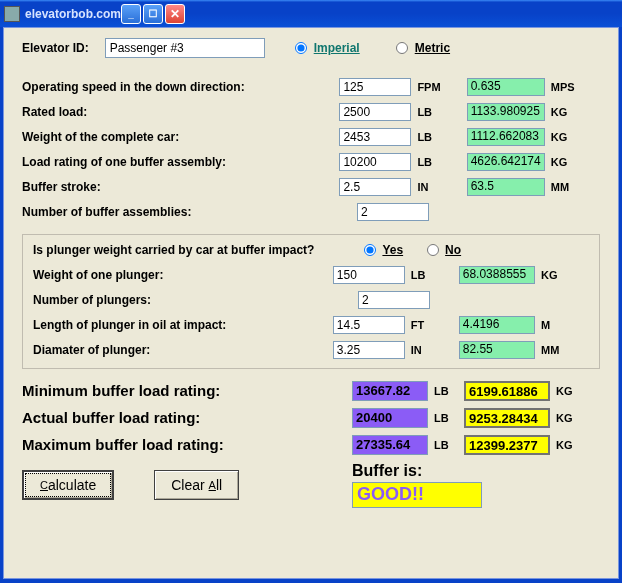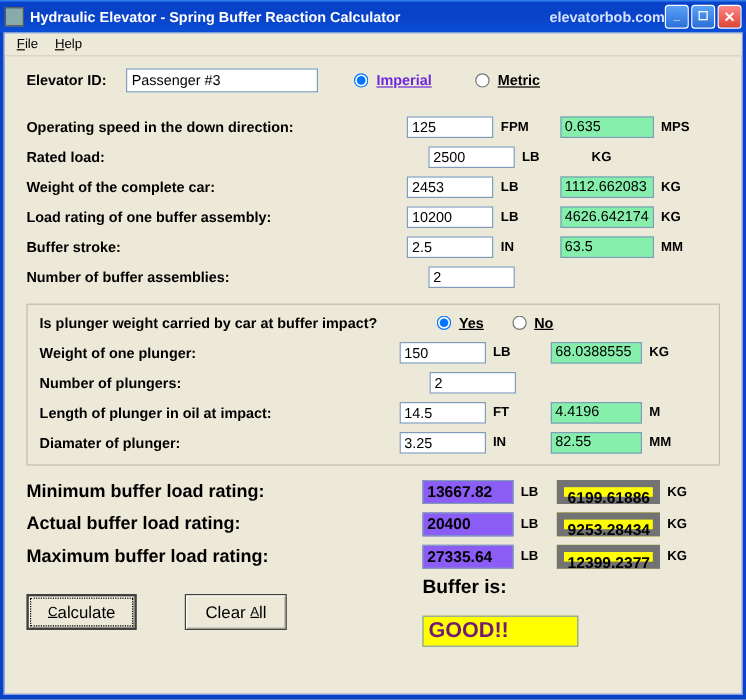--- a/index.html
+++ b/index.html
@@ -19,57 +19,52 @@
 .menu-item span{text-decoration:underline}
 .content{padding:10px 18px}
 .row{display:flex;align-items:center;height:25px}
 .lbl{width:335px;font-weight:bold;font-size:12px;color:#000}
 .lblx{font-weight:bold;font-size:12px}
 .elev-id{display:flex;align-items:center;margin-bottom:8px}
 .elev-id .lblx{margin-right:16px}
 .input-txt{width:160px;height:20px;border:1px solid #7f9db9;background:#fff;padding:1px 4px;font-size:12px}
 .radio-group{display:flex;align-items:center;gap:7px;margin-left:30px}
 .radio-lbl{font-weight:bold;text-decoration:underline;font-size:12px}
-.red{color:#6d28d9}
+.red{color:#0f766e}
 .num-in{width:72px;height:18px;border:1px solid #7f9db9;background:#fff;padding:0 3px;font-size:12px}
 .unit{width:58px;font-weight:bold;font-size:11px;padding-left:6px}
 .yel{width:82px;height:18px;background:#86efac;border:1px solid #7f9db9;padding:0 3px;font-size:12px;overflow:hidden;white-space:nowrap}
 .groupbox{border:1px solid #c0bcb0;margin:10px 0 8px 0;padding:8px 10px 6px 10px}
 .gb-top{display:flex;align-items:center;margin-bottom:5px}
 .gb-q{font-weight:bold;font-size:12px;margin-right:50px}
 .res-lbl{width:330px;font-weight:bold;font-size:15px}
 .res-row{display:flex;align-items:center;height:27px}
 .res-yel{width:76px;height:20px;background:#8b5cf6;border:1px solid #7f9db9;padding:1px 3px;font-size:13px;font-weight:bold}
-.res-yel2{width:86px;height:20px;background:#ffff00;border:6px solid #737373;padding:1px 3px;font-size:13px;font-weight:bold}
+.res-yel2{width:86px;height:20px;background:#ffff00;border:2px solid #737373;padding:1px 3px;font-size:13px;font-weight:bold}
 .unit2{width:36px;font-weight:bold;font-size:11px;padding-left:6px}
-.good{width:130px;height:26px;background:#ffff00;border:1px solid #7f9db9;color:#701a75;font-weight:bold;font-size:18px;padding:1px 4px}
+.good{width:130px;height:26px;background:#ffff00;border:1px solid #7f9db9;color:#8b5cf6;font-weight:bold;font-size:18px;padding:1px 4px}
 .btn{height:30px;padding:0 16px;background:#ece9d8;border:1px solid #404040;box-shadow:inset 1px 1px #fff,inset -1px -1px #aca899;font-size:14px;cursor:default;display:flex;align-items:center}
 .btn.focus{outline:1px dotted #000;outline-offset:-4px;border:2px solid #404040}
 .btn span{text-decoration:underline}
 input[type=radio]{width:12px;height:12px}
 </style>
 </head>
 <body>
 
 <div class="titlebar">
   <div class="tb-icon"></div>
-  <div class="tb-title">Hydraulic Elevator - Spring Buffer Reaction Calculator</div>
   <div class="tb-url">elevatorbob.com</div>
   <div class="tb-btns">
     <div class="tb-btn tb-min">_</div>
     <div class="tb-btn tb-max">☐</div>
     <div class="tb-btn tb-close">✕</div>
   </div>
 </div>
 
 <div class="frame">
-  <div class="menubar">
-    <div class="menu-item"><span>F</span>ile</div>
-    <div class="menu-item"><span>H</span>elp</div>
-  </div>
 
   <div class="content">
     <div class="elev-id">
       <span class="lblx">Elevator ID:</span>
       <input class="input-txt" value="Passenger #3" style="">
       <div class="radio-group">
         <input type="radio" checked="" style="">
         <span class="radio-lbl red">Imperial</span>
       </div>
       <div class="radio-group" style="margin-left:36px">
@@ -83,20 +78,21 @@
       <div class="lbl">Operating speed in the down direction:</div>
       <input class="num-in" value="125" style="">
       <div class="unit">FPM</div>
       <div class="yel">0.635</div>
       <div class="unit">MPS</div>
     </div>
     <div class="row">
       <div class="lbl">Rated load:</div>
       <input class="num-in" value="2500" style="">
       <div class="unit">LB</div>
+      <div class="yel">1133.980925</div>
       <div class="unit">KG</div>
     </div>
     <div class="row">
       <div class="lbl">Weight of the complete car:</div>
       <input class="num-in" value="2453" style="">
       <div class="unit">LB</div>
       <div class="yel">1112.662083</div>
       <div class="unit">KG</div>
     </div>
     <div class="row">
@@ -174,19 +170,19 @@
       <div class="res-yel2">12399.2377</div>
       <div class="unit2">KG</div>
     </div>
 
     <div style="display:flex;align-items:center;margin-top:4px">
       <div style="width:330px;display:flex;gap:40px">
         <div class="btn focus"><span>C</span>alculate</div>
         <div class="btn">Clear&nbsp;<span>A</span>ll</div>
       </div>
       <div>
-        <div style="font-weight:bold;font-size:16px;margin-bottom:14px">Buffer is:</div>
+        <div style="font-weight:bold;font-size:16px;margin-bottom:2px">Buffer is:</div>
         <div class="good">GOOD!!</div>
       </div>
     </div>
 
   </div>
 </div>
 
 </body></html>

